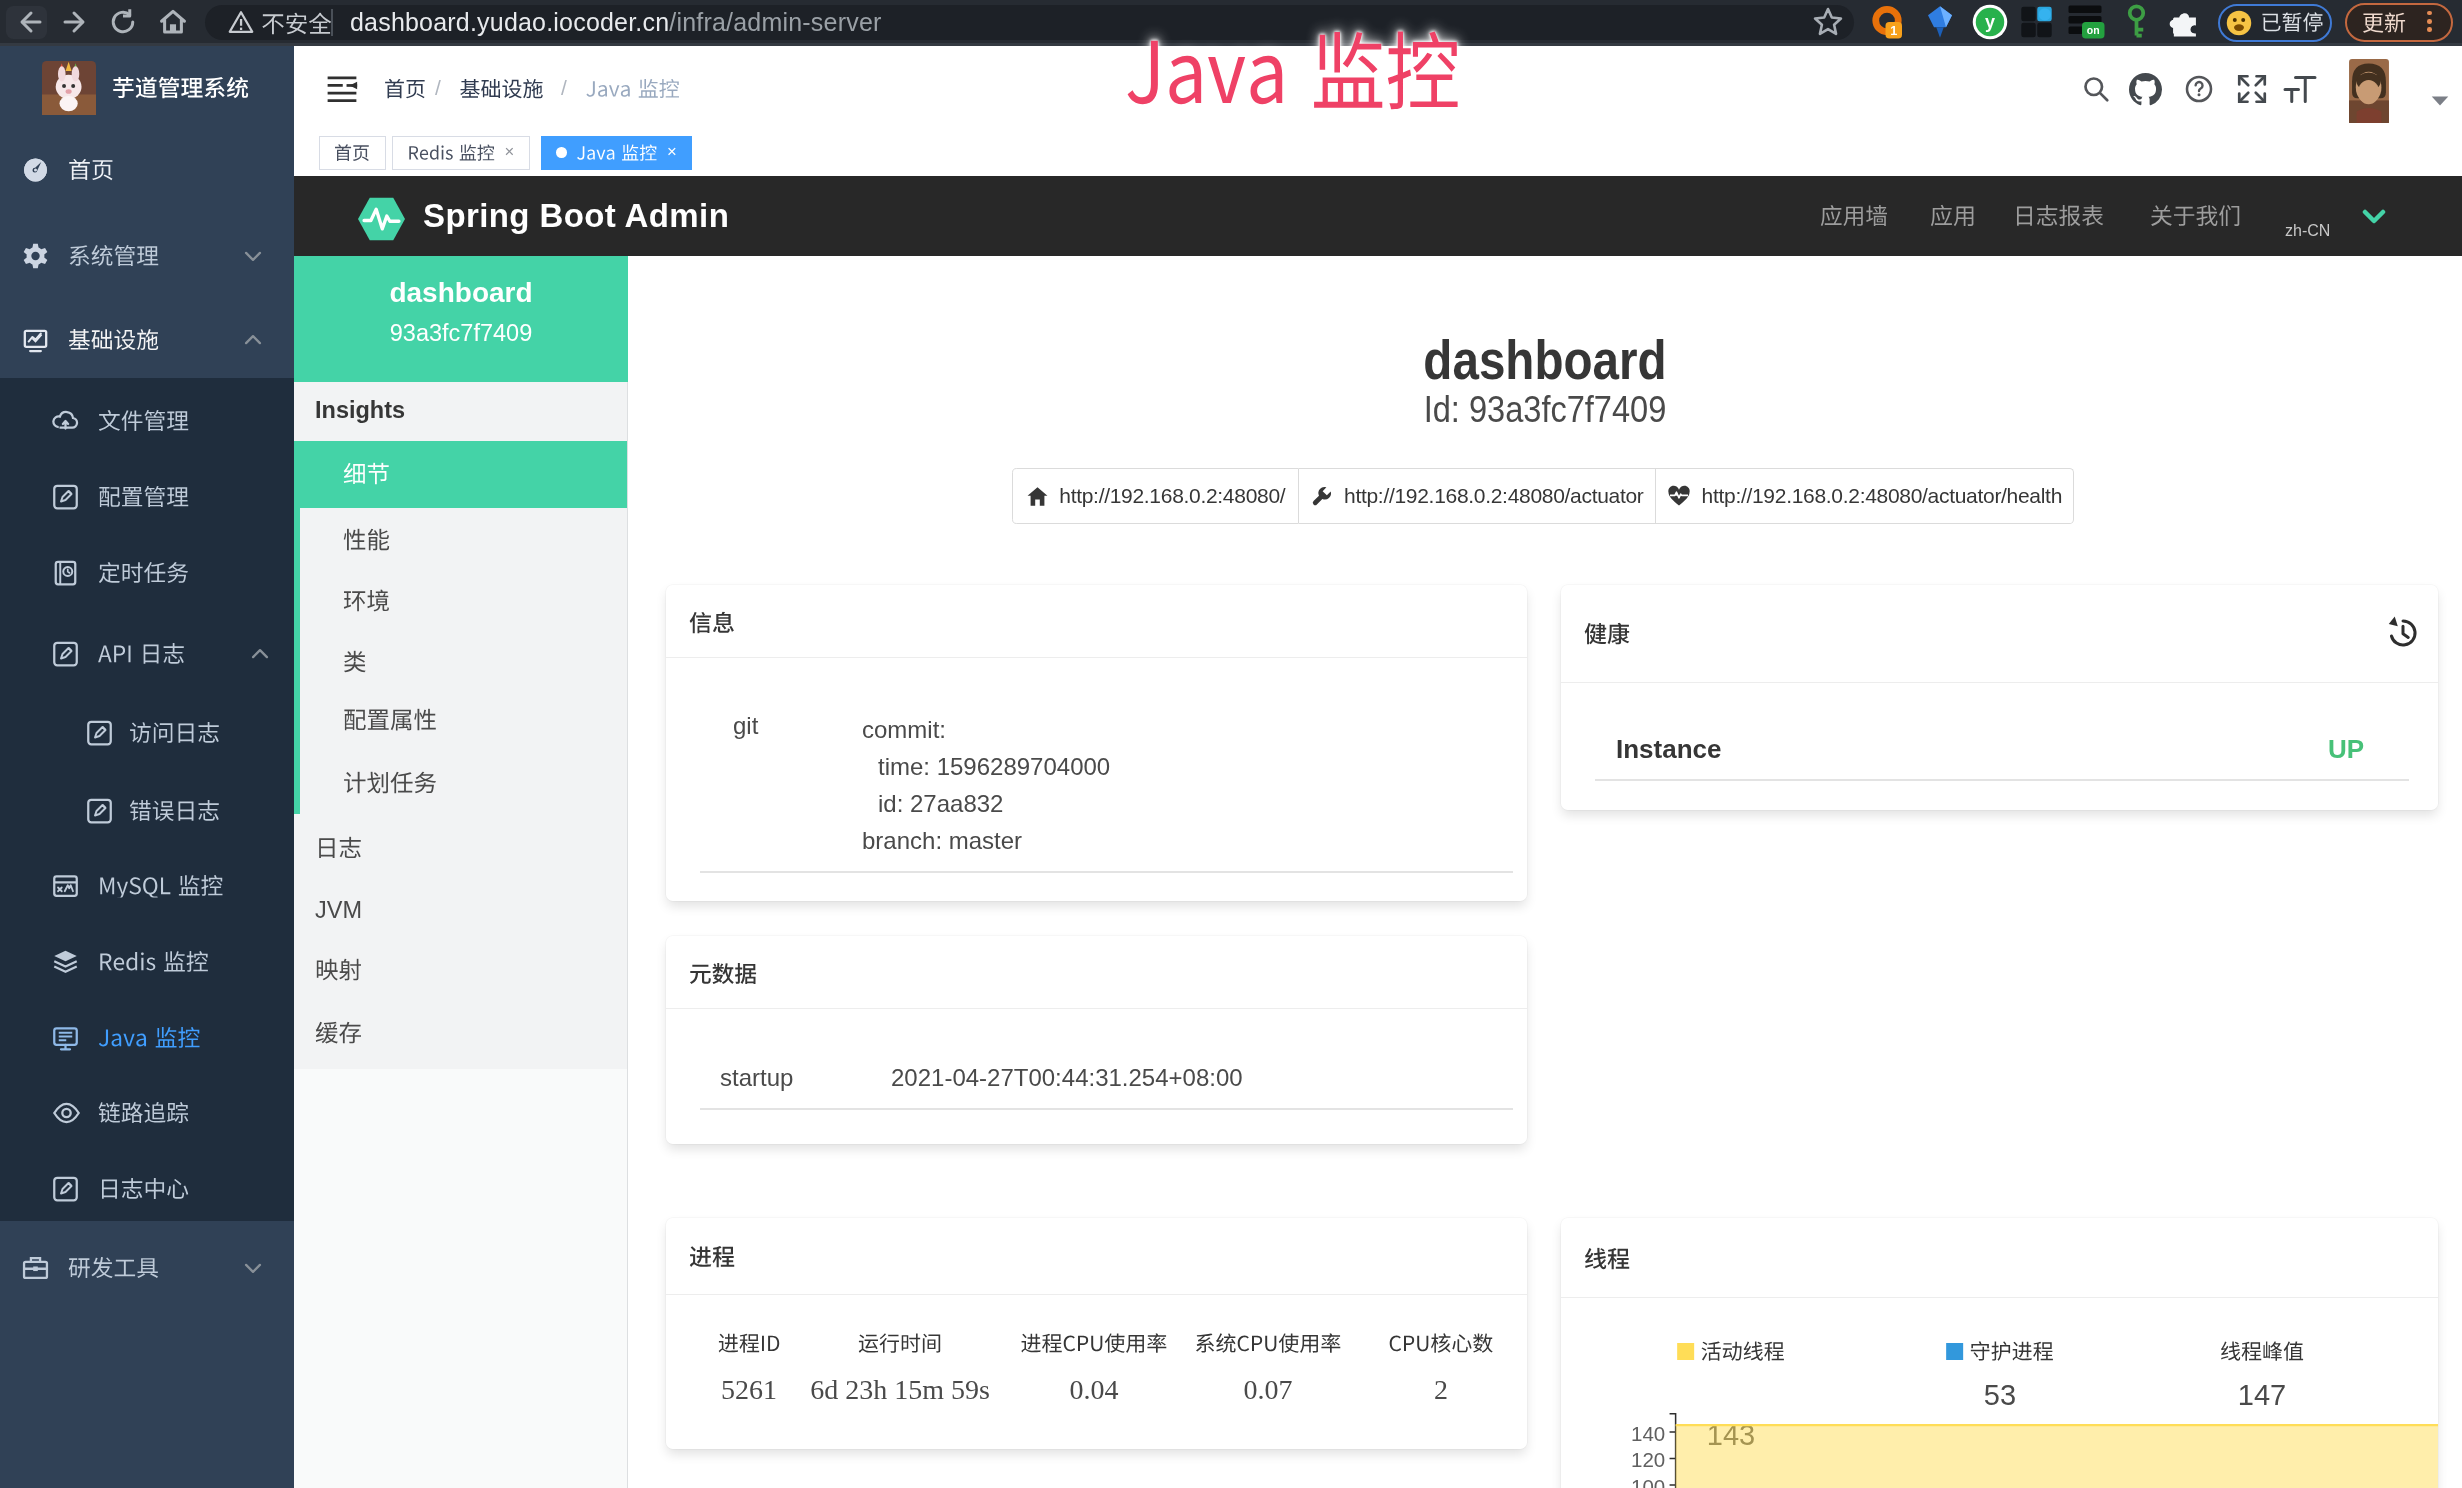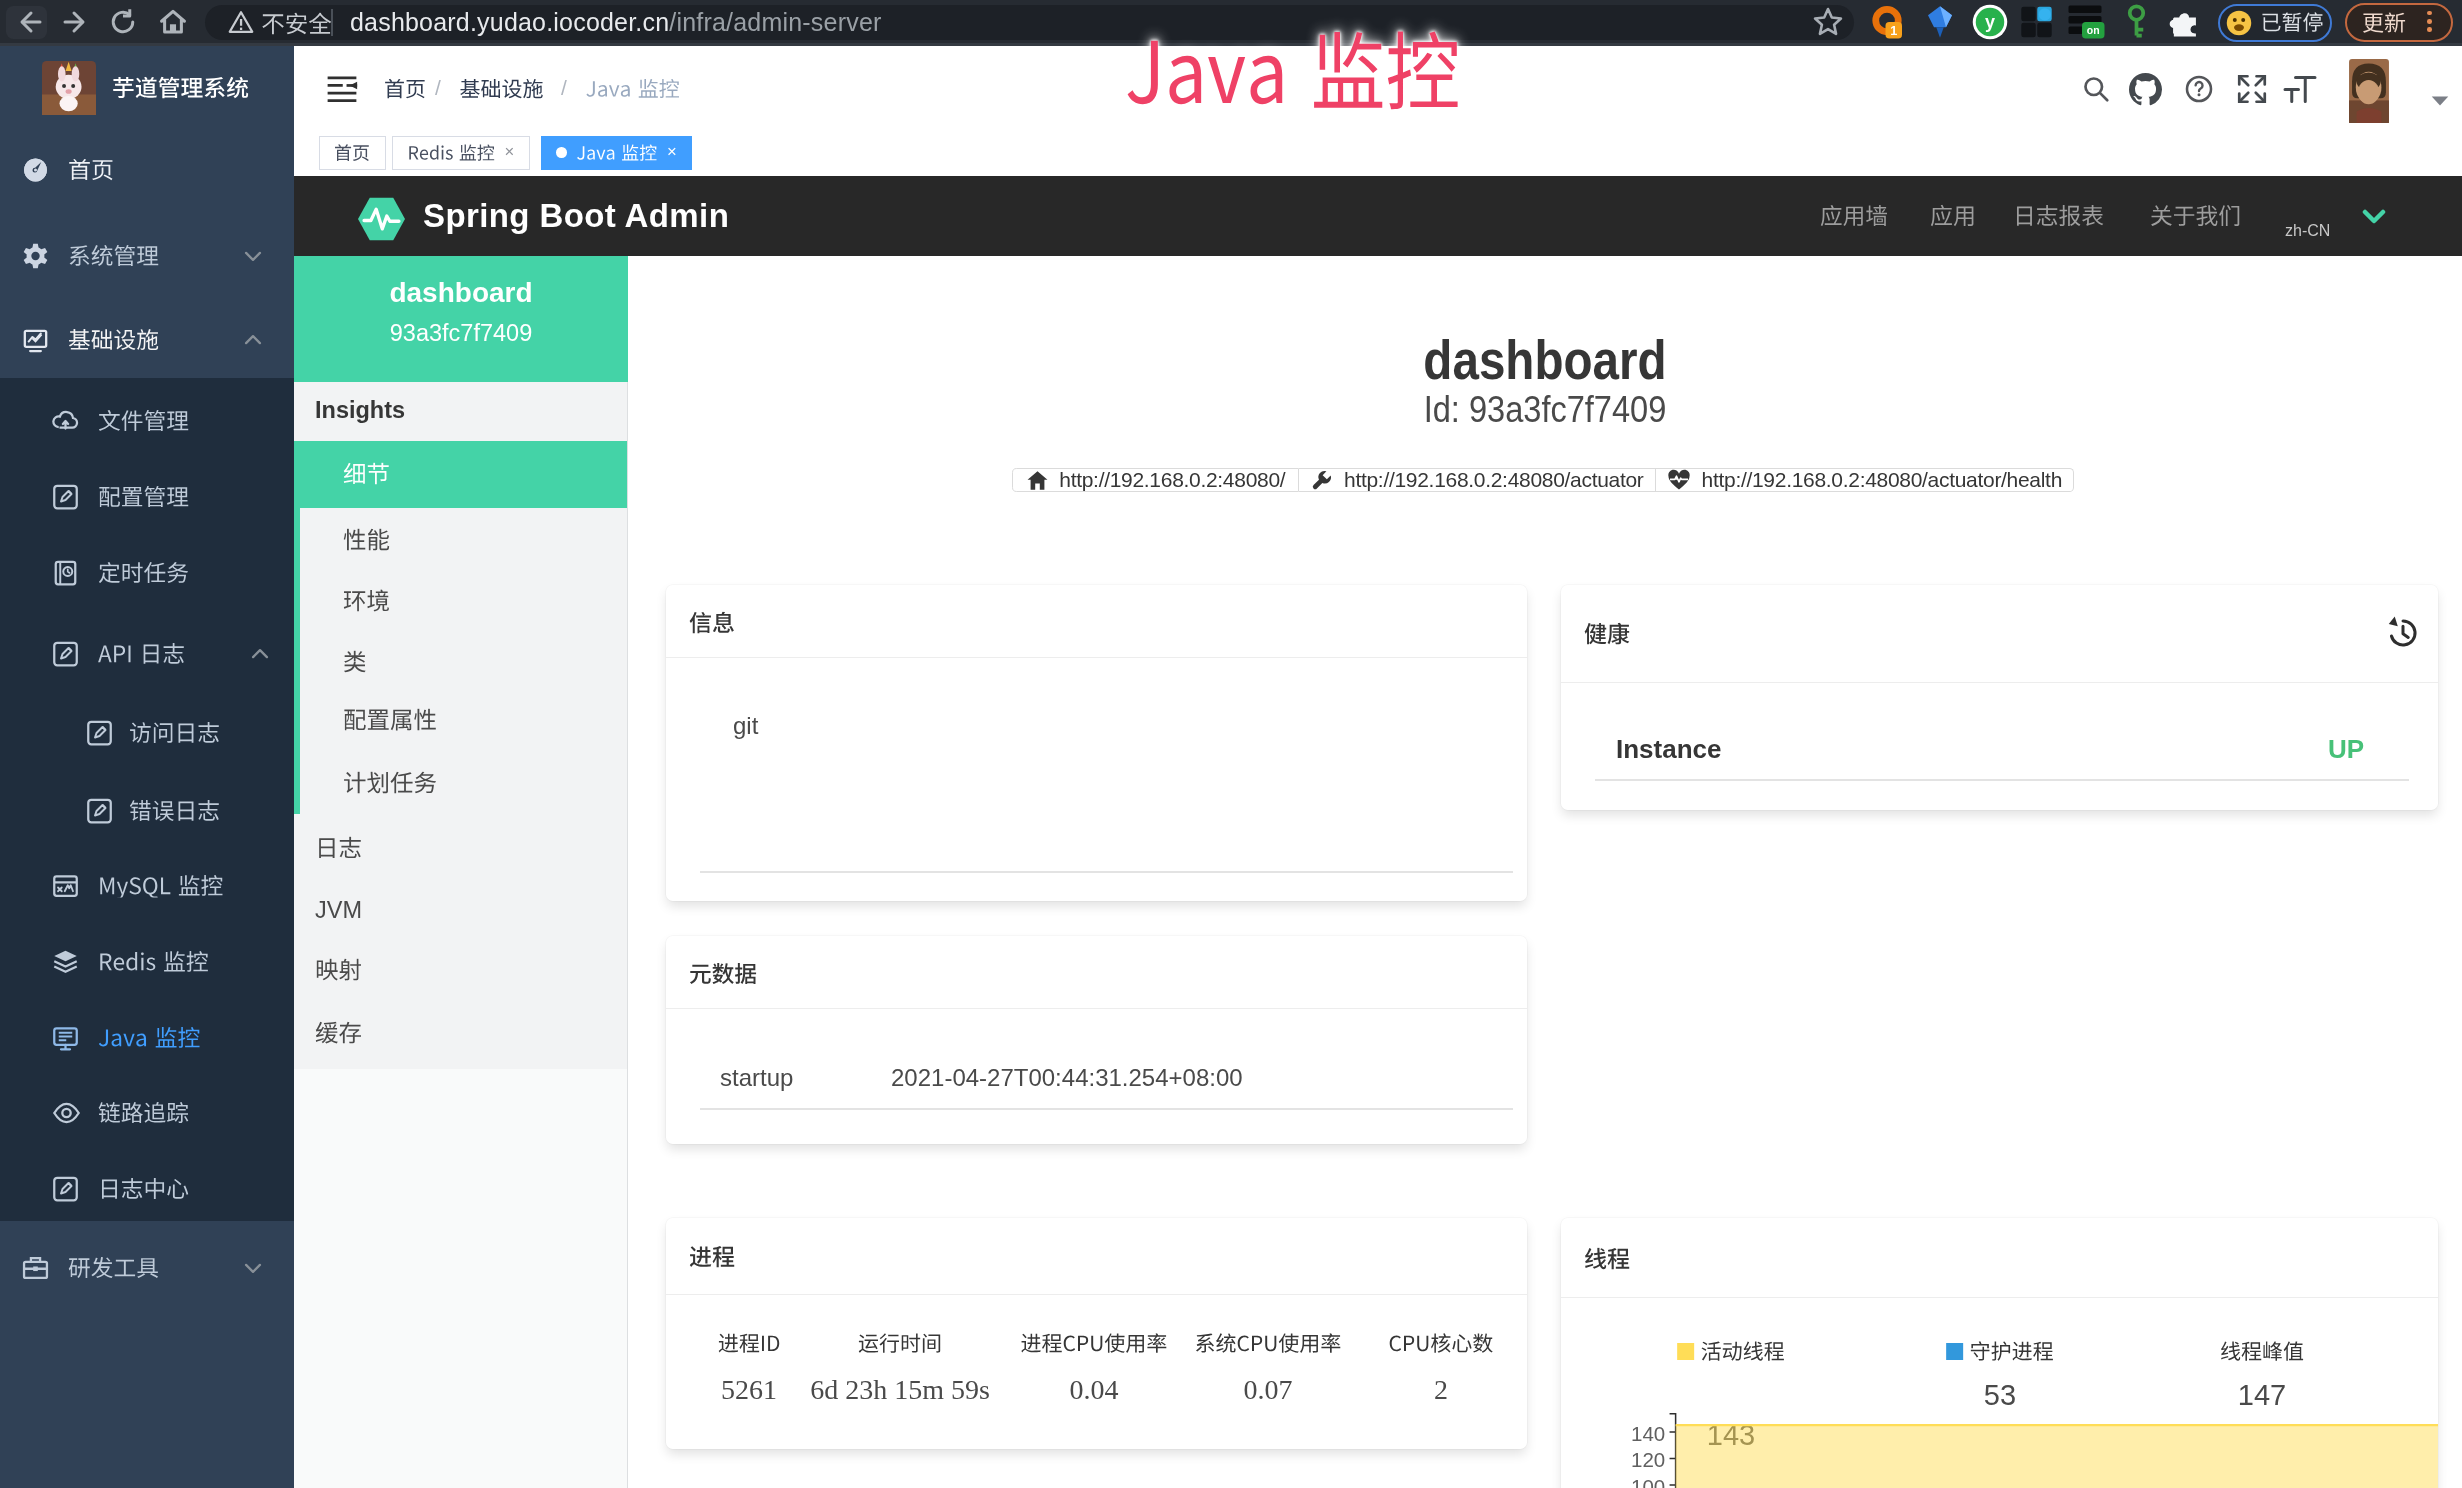--- a/index.html
+++ b/index.html
@@ -42,21 +42,21 @@
   #ghead { position:absolute; left:0; top:0; width:334px; height:126px; background:#44d3a7; color:#fff; text-align:center; }
   #insights { position:absolute; left:21px; top:141px; font-size:23.5px; font-weight:bold; color:#363636; }
   #sgroup { position:absolute; left:0; top:185px; width:334px; height:373px; border-left:6.8px solid #44d3a7; }
   .sAct { position:absolute; left:0; top:0px; width:327px; height:67px; background:#44d3a7; }
 
   
   #content { position:absolute; left:628px; top:256px; width:1834px; height:1232px; background:#fff; }
   .card { position:absolute; background:#fff; border-radius:6.8px; box-shadow:0 6px 12px -1.5px rgba(10,10,10,.12), 0 0 0 0.8px rgba(10,10,10,.03); }
   .chead { position:absolute; left:0; top:0; width:100%; border-bottom:1.5px solid #ededed; }
   .rowline { position:absolute; height:1.5px; background:#e3e3e3; }
-  .btn { height:24px; border:0.8px solid #dbdbdb; background:#fff; display:flex; align-items:center; justify-content:center; font-size:21px; color:#363636; padding:0; letter-spacing:-0.3px; white-space:nowrap; }
+  .btn { height:56px; border:0.8px solid #dbdbdb; background:#fff; display:flex; align-items:center; justify-content:center; font-size:21px; color:#363636; padding:0; letter-spacing:-0.3px; white-space:nowrap; }
   .btn svg { margin-right:10.6px; }
   #title { position:absolute; left:0; top:71px; width:100%; text-align:center; font-size:56px; font-weight:bold; color:#363636; transform:scaleX(.85); }
   #subtitle { position:absolute; left:0; top:133px; width:100%; text-align:center; font-size:37px; color:#4a4a4a; transform:scaleX(.88); }
 </style></head>
 <body>
 
 <div id="chrome">
   <div class="abs" style="left:205px; top:5.3px; width:1649px; height:35px; border-radius:17.4px; background:#1d2127;"></div>
   <div class="abs" style="left:6px; top:6px; width:41px; height:33px; border-radius:7.6px; background:#2e333b;"></div>
   <svg class="ic" style="left:13px" width="30" height="30" viewBox="0 0 40 40">
@@ -559,20 +559,21 @@
   <div class="card" style="left:38px; top:329px; width:861px; height:316px;">
     <div class="chead" style="height:73px;">
         <div class="abs cy" style="left:23px; top:38px;">
           <svg class="tt" width="46" height="23" viewBox="0 0 60 30" style="">
             <path fill="#363636" d="M11.5 9.7V12.0H26.3V9.7ZM11.5 14.0V16.3H26.3V14.0ZM11.1 18.5V28.3H13.5V27.2H24.1V28.2H26.6V18.5ZM13.5 24.9V20.8H24.1V24.9ZM16.2 1.4C17.0 2.6 17.8 4.2 18.3 5.3H9.3V7.7H28.6V5.3H18.7L20.8 4.4C20.4 3.3 19.5 1.7 18.6 0.5ZM7.4 0.6C5.9 5.0 3.5 9.4 0.8 12.3C1.3 12.9 2.1 14.4 2.4 15.0C3.2 14.0 4.1 12.9 4.9 11.6V28.4H7.5V7.1C8.5 5.2 9.3 3.3 9.9 1.4Z M38.4 9.5H51.4V11.4H38.4ZM38.4 13.5H51.4V15.5H38.4ZM38.4 5.4H51.4V7.4H38.4ZM37.7 19.7V24.2C37.7 27.0 38.7 27.8 42.5 27.8C43.3 27.8 48.1 27.8 48.9 27.8C52.0 27.8 52.9 26.9 53.3 22.8C52.5 22.7 51.3 22.3 50.7 21.8C50.5 24.8 50.3 25.2 48.8 25.2C47.6 25.2 43.6 25.2 42.8 25.2C40.9 25.2 40.6 25.1 40.6 24.2V19.7ZM52.6 20.0C54.0 21.9 55.3 24.6 55.9 26.3L58.5 25.1C58.0 23.4 56.5 20.8 55.1 18.9ZM34.1 19.4C33.5 21.4 32.3 24.0 31.2 25.7L33.8 26.9C34.8 25.1 35.9 22.4 36.6 20.5ZM42.5 18.6C44.0 20.0 45.6 22.1 46.3 23.4L48.7 22.0C47.9 20.8 46.4 19.0 45.0 17.7H54.3V3.2H45.6C46.0 2.5 46.6 1.6 47.0 0.7L43.6 0.2C43.4 1.0 43.0 2.2 42.6 3.2H35.6V17.7H44.1Z"></path>
           </svg>
         </div>
       </div>
     <div class="abs" style="left:67px; top:457px; font-size:24px; color:#4a4a4a;"></div>
     <div class="abs" style="left:67px; top:127px; font-size:24px; color:#4a4a4a;">git</div>
+    <div class="abs" style="left:196px; top:126px; font-size:24px; color:#4a4a4a; line-height:37px;">commit:<br><span style="margin-left:16px">time: 1596289704000</span><br><span style="margin-left:16px">id: 27aa832</span><br>branch: master</div>
     <div class="rowline" style="left:34px; top:286px; width:813px;"></div>
   </div>
 
   <div class="card" style="left:933px; top:329px; width:877px; height:225px;">
     <div class="chead" style="height:98px;">
         <div class="abs cy" style="left:23px; top:49px;">
           <svg class="tt" width="46" height="23" viewBox="0 0 60 30" style="">
             <path fill="#363636" d="M6.0 0.5C4.9 4.8 3.0 9.1 0.8 11.9C1.3 12.7 2.0 14.3 2.2 14.9C2.8 14.1 3.4 13.2 4.0 12.2V28.3H6.5V7.1C7.3 5.2 8.0 3.2 8.5 1.2ZM16.2 2.9V4.9H19.7V6.8H14.9V9.0H19.7V11.0H16.2V13.1H19.7V15.0H15.8V17.2H19.7V19.1H15.1V21.4H19.7V24.6H22.1V21.4H28.2V19.1H22.1V17.2H27.3V15.0H22.1V13.1H27.0V9.0H29.0V6.8H27.0V2.9H22.1V0.6H19.7V2.9ZM22.1 9.0H24.8V11.0H22.1ZM22.1 6.8V4.9H24.8V6.8ZM8.7 14.4C8.7 14.1 9.1 13.8 9.5 13.6H12.6C12.3 16.0 11.9 18.2 11.2 20.0C10.7 18.9 10.1 17.6 9.7 16.0L7.7 16.7C8.3 19.1 9.2 21.0 10.2 22.5C9.2 24.2 8.1 25.6 6.6 26.6C7.2 26.9 8.1 27.8 8.5 28.3C9.8 27.4 10.9 26.1 11.8 24.5C14.7 27.2 18.4 27.9 22.7 27.9H28.1C28.2 27.2 28.6 26.0 29.0 25.4C27.7 25.4 23.9 25.4 22.9 25.4C19.0 25.4 15.5 24.9 13.0 22.2C14.1 19.5 14.8 16.0 15.2 11.6L13.7 11.3L13.3 11.3H11.6C12.9 9.0 14.3 6.2 15.4 3.3L13.8 2.2L13.0 2.5H8.5V5.0H12.1C11.1 7.5 9.9 9.7 9.4 10.4C8.9 11.4 8.1 12.2 7.6 12.3C7.9 12.8 8.5 13.9 8.7 14.4Z M37.3 18.9C38.8 19.8 40.7 21.1 41.6 22.0L43.3 20.2C42.2 19.4 40.3 18.2 38.8 17.3ZM53.4 13.3V15.3H48.4V13.3ZM53.4 11.3H48.4V9.5H53.4ZM44.0 0.9C44.3 1.5 44.7 2.2 45.1 3.0H33.5V11.8C33.5 16.2 33.2 22.4 30.8 26.7C31.4 27.0 32.6 27.8 33.1 28.3C35.7 23.7 36.1 16.6 36.1 11.8V5.5H45.5V7.5H38.2V9.5H45.5V11.3H36.8V13.3H45.5V15.3H37.9V17.3H45.5V20.5C41.9 21.9 38.2 23.3 35.8 24.2L36.9 26.5L45.5 22.7V25.4C45.5 25.8 45.3 26.0 44.8 26.0C44.2 26.0 42.4 26.1 40.7 26.0C41.1 26.6 41.5 27.7 41.6 28.4C44.1 28.4 45.8 28.4 46.9 28.0C47.9 27.6 48.4 26.9 48.4 25.4V21.4C50.6 24.0 53.7 26.0 57.4 27.0C57.7 26.3 58.5 25.3 59.0 24.8C56.6 24.2 54.4 23.3 52.5 22.1C54.1 21.3 55.9 20.2 57.4 19.2L55.3 17.5C54.1 18.5 52.3 19.8 50.7 20.7C49.8 19.8 49.0 18.8 48.4 17.8V17.3H56.1V13.5H58.9V11.1H56.1V7.5H48.4V5.5H58.6V3.0H48.4C47.9 2.1 47.3 1.0 46.8 0.2Z"></path>
           </svg>
         </div>

